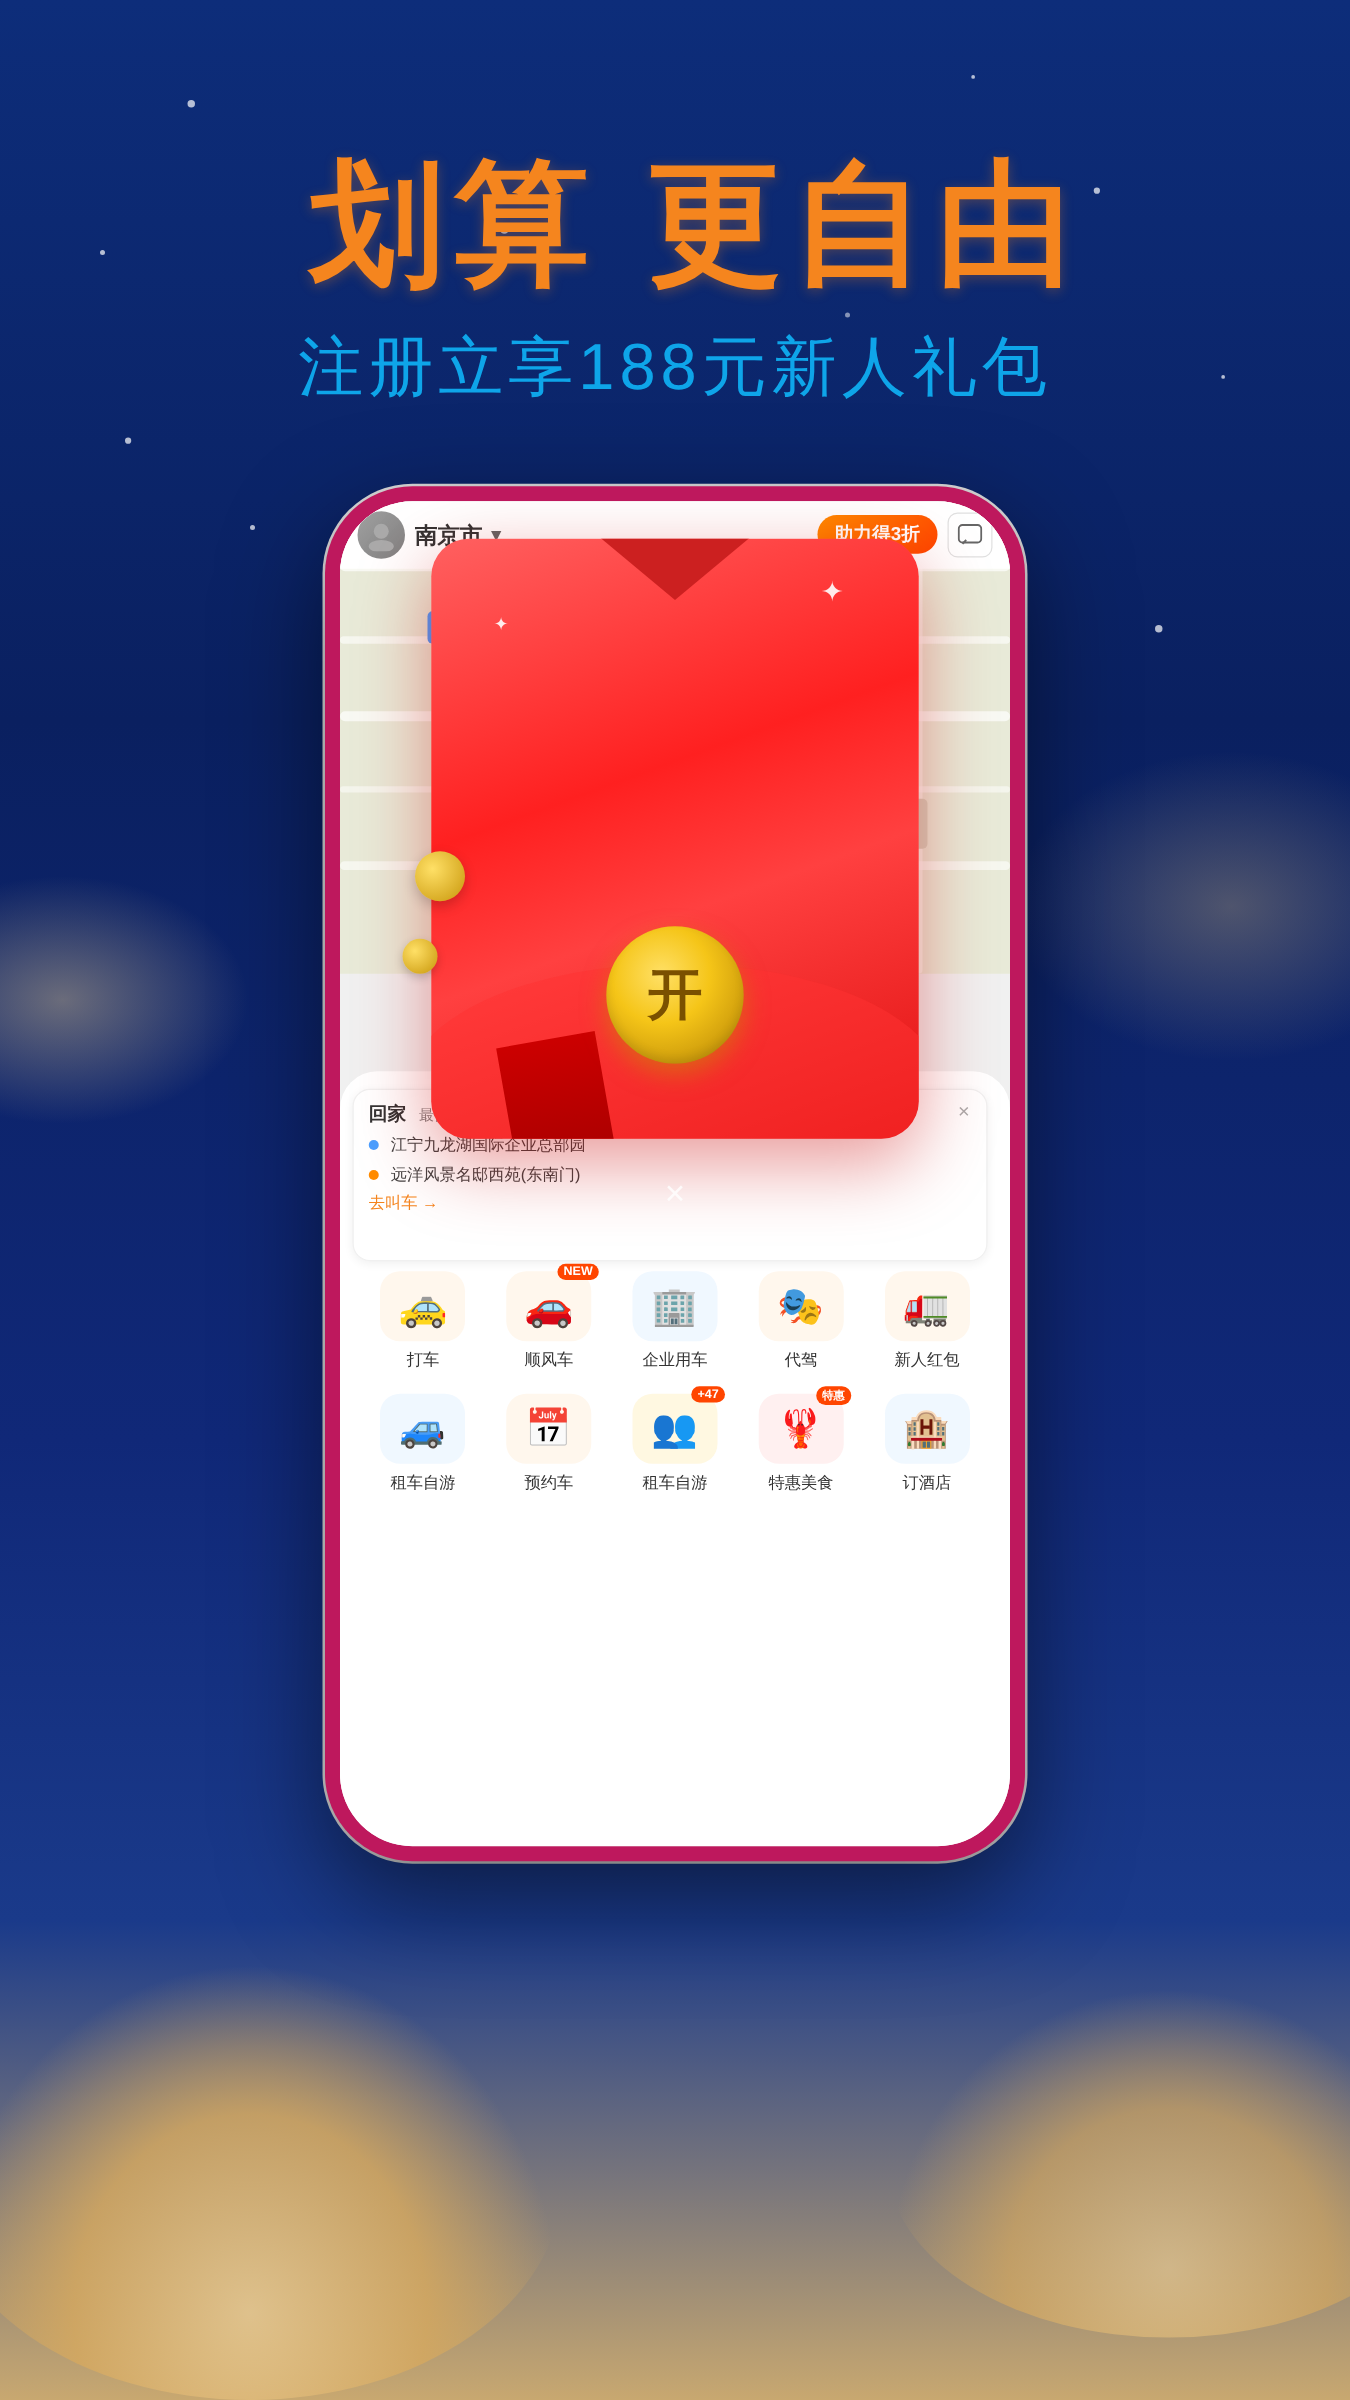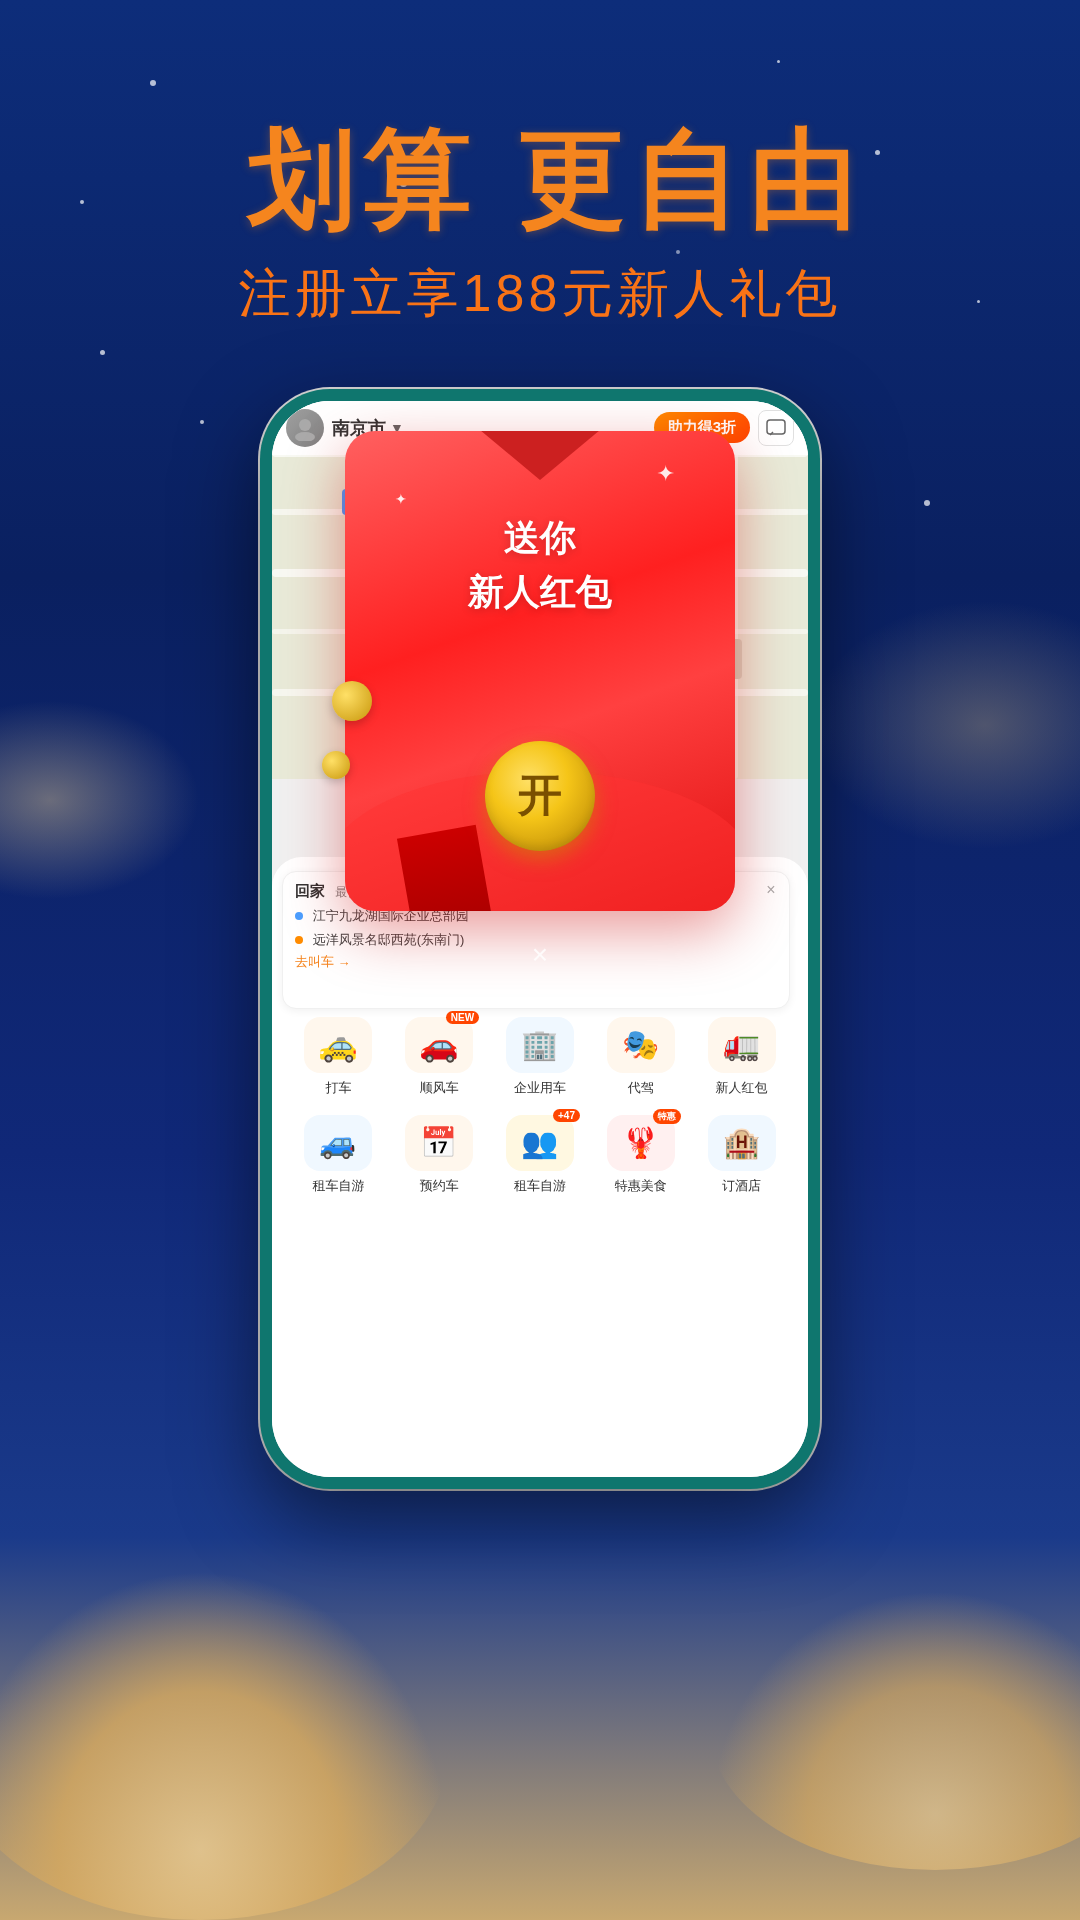--- a/index.html
+++ b/index.html
@@ -82,39 +82,39 @@
       font-weight: 900;
       color: #f5851e;
       letter-spacing: 8px;
       line-height: 1.1;
       text-shadow: 0 2px 10px rgba(245,133,30,0.3);
       padding-left: 33px;
     }
 
     .sub-title {
       font-size: 52px;
-      color: #f97316;
+      color: #0ea5e9;
       margin-top: 20px;
       font-weight: 500;
       letter-spacing: 4px;
     }
 
     
     .phone-container {
       position: relative;
       z-index: 20;
       display: flex;
       justify-content: center;
       margin-top: 60px;
     }
 
     .phone-frame {
       width: 560px;
       height: 1100px;
-      background: #0f766e;
+      background: #be185d;
       border-radius: 70px;
       padding: 12px;
       box-shadow: 0 30px 80px rgba(0,0,0,0.5), 0 0 0 2px #e0e0e0;
       position: relative;
     }
 
     .phone-inner {
       width: 100%;
       height: 100%;
       border-radius: 58px;
@@ -662,24 +662,20 @@
       </div>
 
       <div class="red-packet-overlay">
         <div class="red-packet-body">
 
           <div class="rp-sparkle" style="top:30px;right:60px;">✦</div>
           <div class="rp-sparkle" style="top:60px;left:50px;font-size:14px;">✦</div>
 
           <div style="position:absolute;top:-1px;left:50%;transform:translateX(-50%);width:0;height:0;border-left:60px solid transparent;border-right:60px solid transparent;border-top:50px solid #cc2020;z-index:1;"></div>
 
-          <div class="rp-text">
-            <div>送你</div>
-            <div>新人红包</div>
-          </div>
 
           <div class="rp-arc"></div>
 
           <div class="rp-open-btn">
             <span>开</span>
           </div>
 
           <div class="rp-ribbon"></div>
         </div>
 

